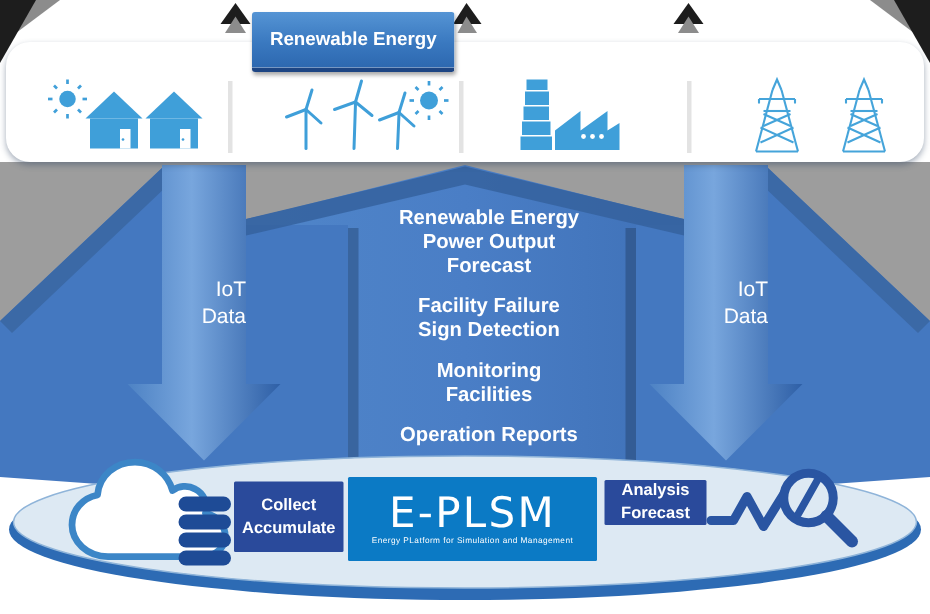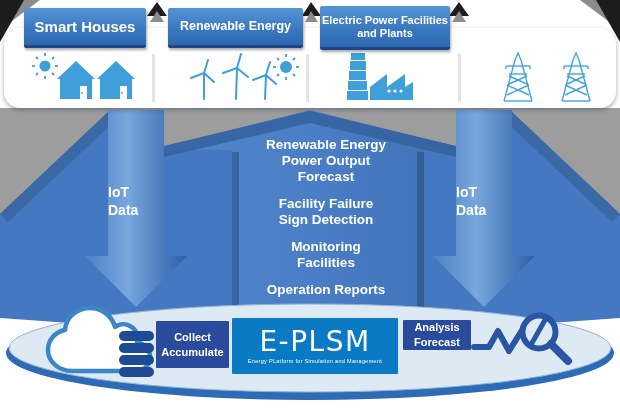--- a/index.html
+++ b/index.html
@@ -14,21 +14,21 @@
   
   .cat{display:flex;flex-direction:column;align-items:center;justify-content:center;
        text-align:center;color:#fff;font-weight:bold;border-radius:2px;
        background:linear-gradient(180deg,#5594d4 0%,#3a79c0 55%,#2d68b0 100%);
        border-bottom:3px solid #1d4583;box-shadow:1px 2px 3px rgba(0,0,0,.35);line-height:1.15;}
   .cat1{left:24px;top:8px;width:122px;height:37px;font-size:15px;}
   .cat2{left:168px;top:8px;width:135px;height:37px;font-size:12.5px;}
   .cat3{left:320px;top:6px;width:130px;height:41px;font-size:11px;}
   .cat4{left:468px;top:6px;width:127px;height:41px;font-size:12px;}
   
-  .iot{width:56px;text-align:left;color:#fff;font-weight:bold;font-size:14px;line-height:1.25;}
+  .iot{width:56px;text-align:right;color:#fff;font-weight:normal;font-size:14px;line-height:1.25;}
   .iot-left{left:108px;top:184px;}
   .iot-right{left:456px;top:184px;}
   
   .services{left:232px;top:137px;width:188px;text-align:center;color:#fff;font-weight:bold;
             font-size:13.5px;line-height:16px;}
   .svc{margin-bottom:11px;}
   
   .pbox{display:flex;flex-direction:column;align-items:center;justify-content:center;
         background:#2a4a9b;color:#fff;font-weight:bold;font-size:11px;line-height:1.35;
         text-align:center;border-radius:1px;}
@@ -205,32 +205,24 @@
       <line x1="564" y1="66" x2="564" y2="69"></line>
         <line x1="588" y1="66" x2="588" y2="69"></line>
       <line x1="565" y1="95" x2="587" y2="85"></line>
         <line x1="565" y1="85" x2="587" y2="95"></line>
       <line x1="567" y1="84" x2="585" y2="76"></line>
         <line x1="567" y1="76" x2="585" y2="84"></line>
       <line x1="562" y1="101" x2="590" y2="101"></line>
     </g>
   </svg>
 
-  <div class="abs cat cat1">
-    <div>Smart Houses</div>
-    <div></div>
-  </div>
   <div class="abs cat cat2">
     <div>Renewable Energy</div>
     <div></div>
   </div>
-  <div class="abs cat cat3">
-    <div>Electric Power Facilities</div>
-    <div>and Plants</div>
-  </div>
 
   <div class="abs iot iot-left">
     <div>IoT</div>
     <div>Data</div>
   </div>
   <div class="abs iot iot-right">
     <div>IoT</div>
     <div>Data</div>
   </div>
 

